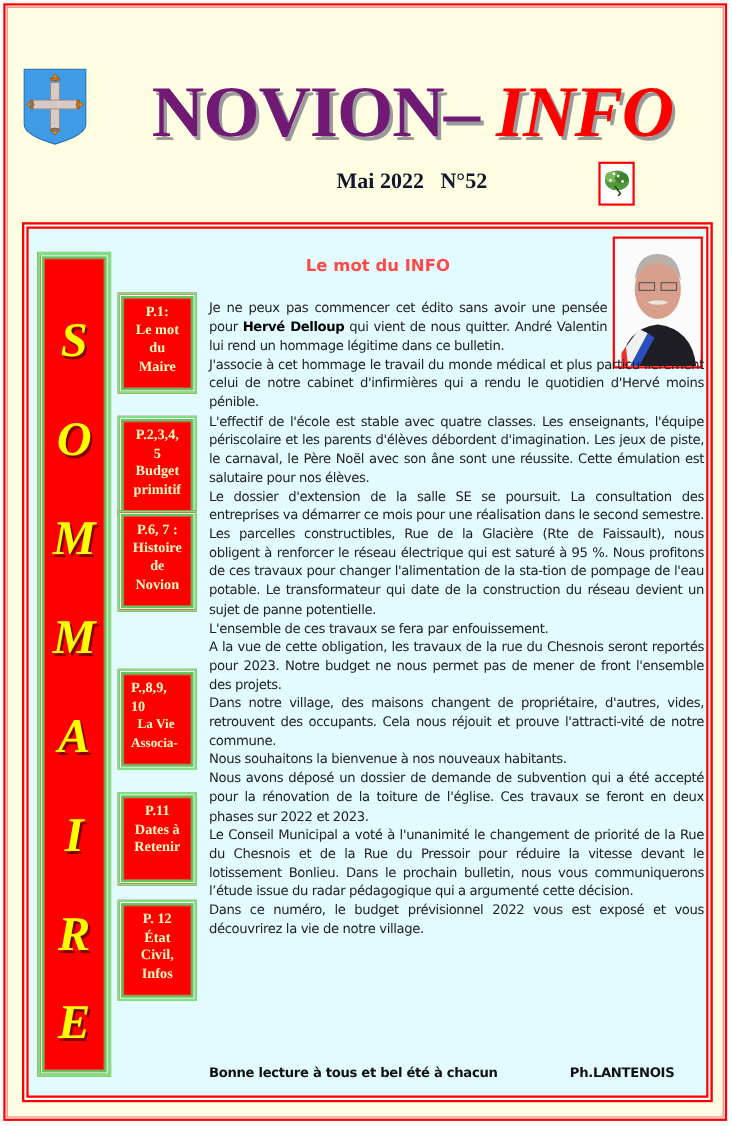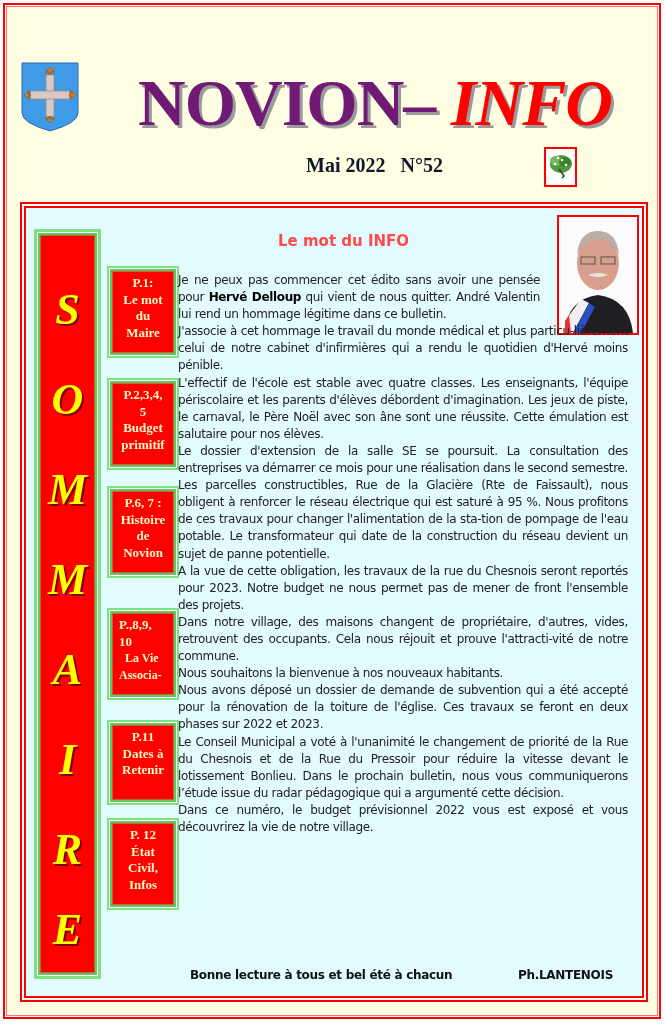--- a/index.html
+++ b/index.html
@@ -77,21 +77,21 @@
     font-size: 15px; color: #ff4a4a;
   }
   .photo {
     position: absolute; left: 557px; top: 215px; width: 82px; height: 120px;
     background: #fff;
     border: 2px solid #ff0000;
     box-shadow: inset 0 0 0 2px #fff, inset 0 0 0 3px #ff0000;
     overflow: hidden;
   }
   .article {
-    position: absolute; left: 178px; top: 272px; width: 450px;
+    position: absolute; left: 190px; top: 272px; width: 450px;
     font-family: "DejaVu Sans", sans-serif; font-size: 12px; line-height: 17.1px;
     color: #222; letter-spacing: -0.35px;
   }
   .article p { text-align: justify; }
   .article p.narrow { width: 362px; }
   .article b { font-weight: bold; color: #000; }
   .signoff {
     position: absolute; left: 190px; top: 968px; width: 450px;
     font-family: "DejaVu Sans", sans-serif; font-weight: bold; font-size: 12px;
     color: #111; letter-spacing: -0.3px; white-space: nowrap;
@@ -153,21 +153,21 @@
   <span class="line">Le mot</span>
   <span class="line">du</span>
   <span class="line">Maire</span>
 </div>
 <div class="toc" style="top:378px;height:92px">
   <span class="line">P.2,3,4,</span>
   <span class="line">5</span>
   <span class="line">Budget</span>
   <span class="line">primitif</span>
 </div>
-<div class="toc" style="top:486px;height:92px">
+<div class="toc" style="top:464px;height:92px">
   <span class="line">P.6, 7 :</span>
   <span class="line">Histoire</span>
   <span class="line">de</span>
   <span class="line">Novion</span>
 </div>
 <div class="toc left" style="top:608px;height:92px">
   <span class="line">P.,8,9,</span>
   <span class="line">10</span>
   <span class="line sub">La Vie</span>
   <span class="line sub" style="padding-left:0">Associa-</span>
@@ -200,20 +200,21 @@
     <path d="M29 58 Q39 54 49 58 Q39 62 29 58 Z" fill="#e8e4dc"></path>
   </svg>
 </div>
 
 <div class="article">
   <p class="narrow"><span>Je ne peux pas commencer cet édito sans avoir une pensée pour </span><b>Hervé Delloup</b><span> qui vient de nous quitter. André Valentin lui rend un hommage légitime dans ce bulletin.</span></p>
   <p>J'associe à cet hommage le travail du monde médical et plus particu-lièrement celui de notre cabinet d'infirmières qui a rendu le quotidien d'Hervé moins pénible.</p>
   <p>L'effectif de l'école est stable avec quatre classes. Les enseignants, l'équipe périscolaire et les parents d'élèves débordent d'imagination. Les jeux de piste, le carnaval, le Père Noël avec son âne sont  une réussite. Cette émulation est salutaire pour nos élèves.</p>
   <p>Le dossier d'extension de la salle SE se poursuit. La consultation des entreprises va démarrer ce mois pour une réalisation dans le second semestre.</p>
   <p>Les parcelles constructibles, Rue de la Glacière (Rte de Faissault), nous obligent à renforcer le réseau électrique qui est saturé à 95 %. Nous profitons de ces travaux pour changer l'alimentation de la sta-tion de pompage de l'eau potable. Le transformateur qui date de la construction du réseau devient un sujet de panne potentielle.</p>
+  <p>L'ensemble de ces travaux se fera par enfouissement.</p>
   <p>A la vue de cette obligation, les travaux de la rue du Chesnois seront reportés pour 2023. Notre budget ne nous permet pas de mener de front l'ensemble des projets.</p>
   <p>Dans notre village, des maisons changent de propriétaire, d'autres, vides, retrouvent des occupants. Cela nous réjouit et prouve l'attracti-vité de notre commune.</p>
   <p>Nous souhaitons la bienvenue à nos nouveaux habitants.</p>
   <p>Nous avons déposé un dossier de demande de subvention qui a été accepté pour la rénovation de la toiture de l'église. Ces travaux se feront en deux phases sur 2022 et 2023.</p>
   <p>Le Conseil Municipal a voté à l'unanimité le changement de priorité de la Rue du Chesnois et de la Rue du Pressoir pour réduire la vitesse devant le lotissement Bonlieu. Dans le prochain bulletin, nous vous communiquerons l’étude issue du radar pédagogique qui a argumenté cette décision.</p>
   <p>Dans ce numéro, le budget prévisionnel 2022 vous est exposé et vous découvrirez la vie de notre village.</p>
 </div>
 
 <div class="signoff">
   <span>Bonne lecture à tous et bel été à chacun</span>

